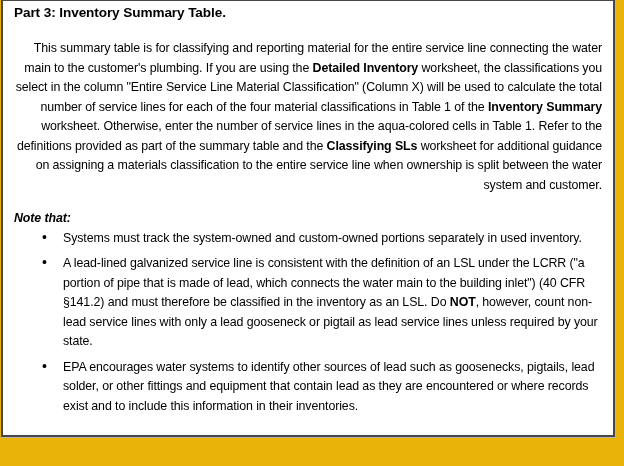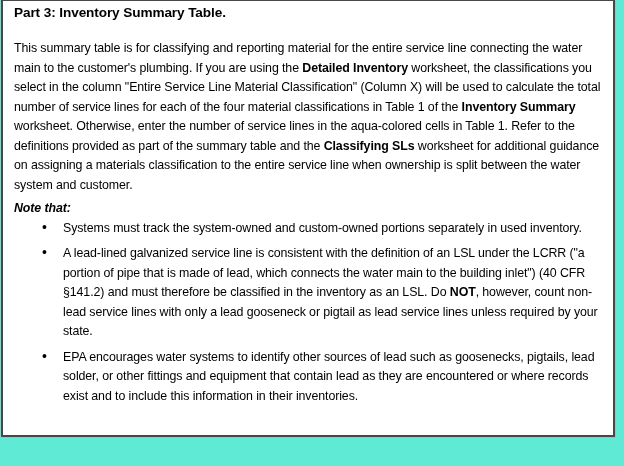--- a/index.html
+++ b/index.html
@@ -5,21 +5,21 @@
   html, body {
     margin: 0;
     padding: 0;
     background: #ffffff;
     font-family: "Liberation Sans", "DejaVu Sans", sans-serif;
   }
   .page {
     position: relative;
     width: 624px;
     height: 466px;
-    background: #5eead4;
+    background: #eab308;
     overflow: hidden;
   }
   .doc-box {
     position: absolute;
     left: 1px;
     top: 0;
     width: 614px;
     height: 437px;
     box-sizing: border-box;
     background: #ffffff;
@@ -33,23 +33,24 @@
     letter-spacing: -0.1px;
     overflow: hidden;
   }
   .title {
     font-size: 13.6px;
     font-weight: 700;
     line-height: 18px;
   }
   .intro {
     margin: 17px 0 0 0;
+    text-align: right;
   }
   .note-heading {
-    margin-top: 4px;
+    margin-top: 14px;
     font-weight: 700;
     font-style: italic;
   }
   ul.notes {
     list-style: none;
     margin: 0;
     padding: 0;
   }
   li.note-item {
     position: relative;

